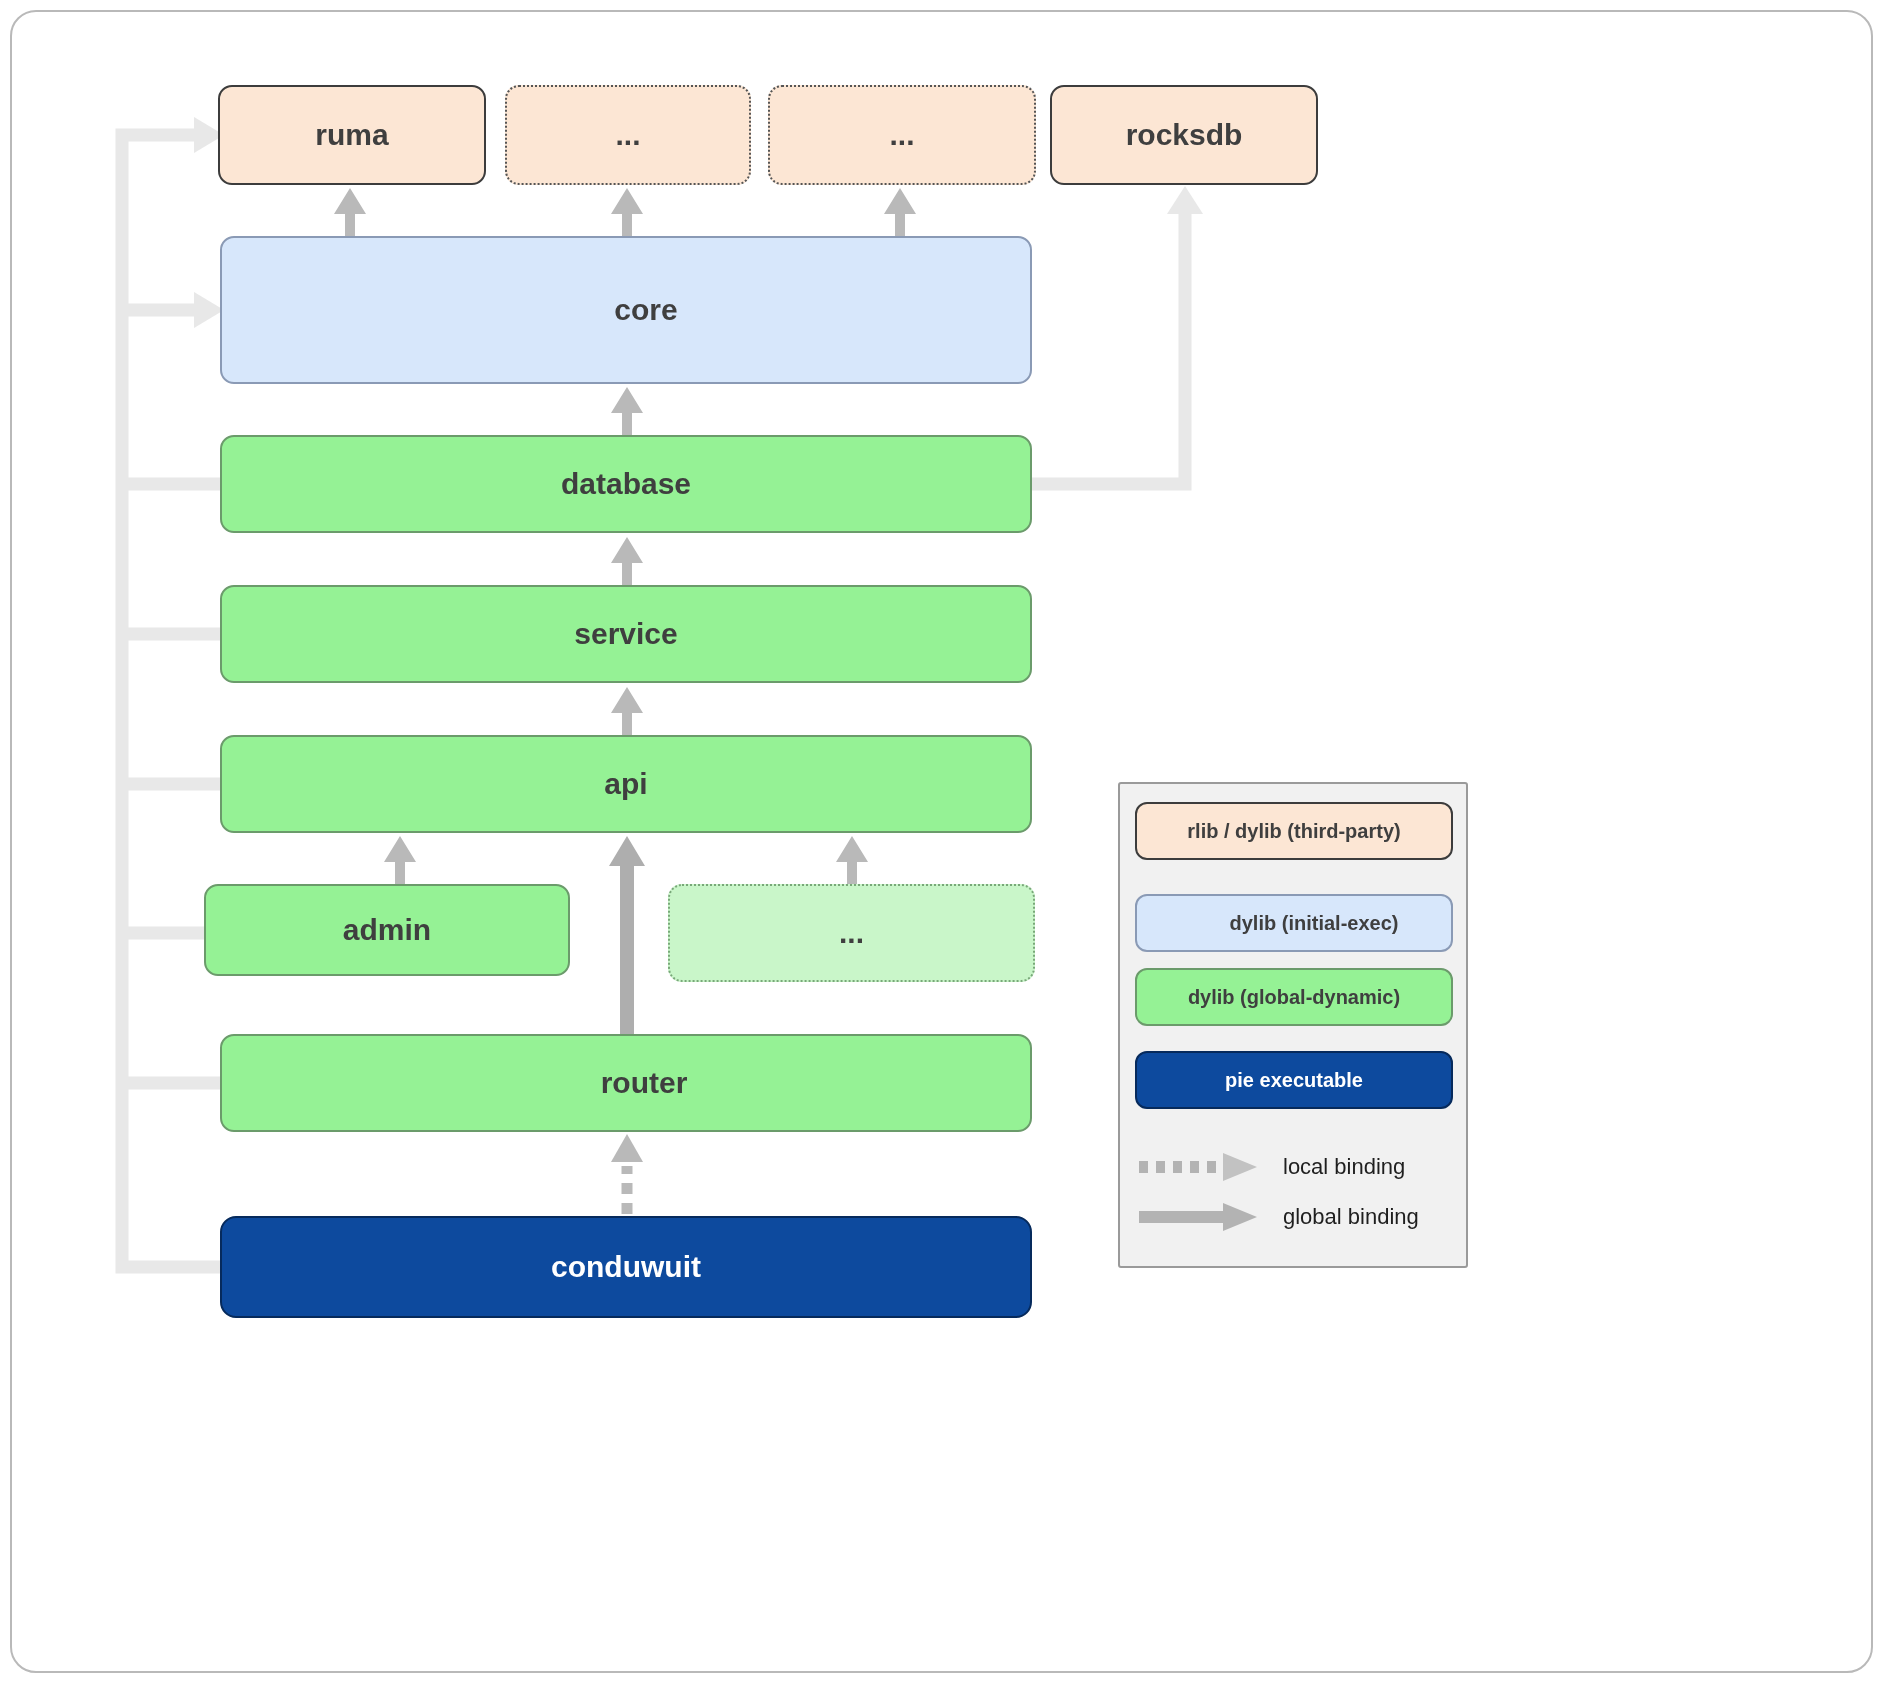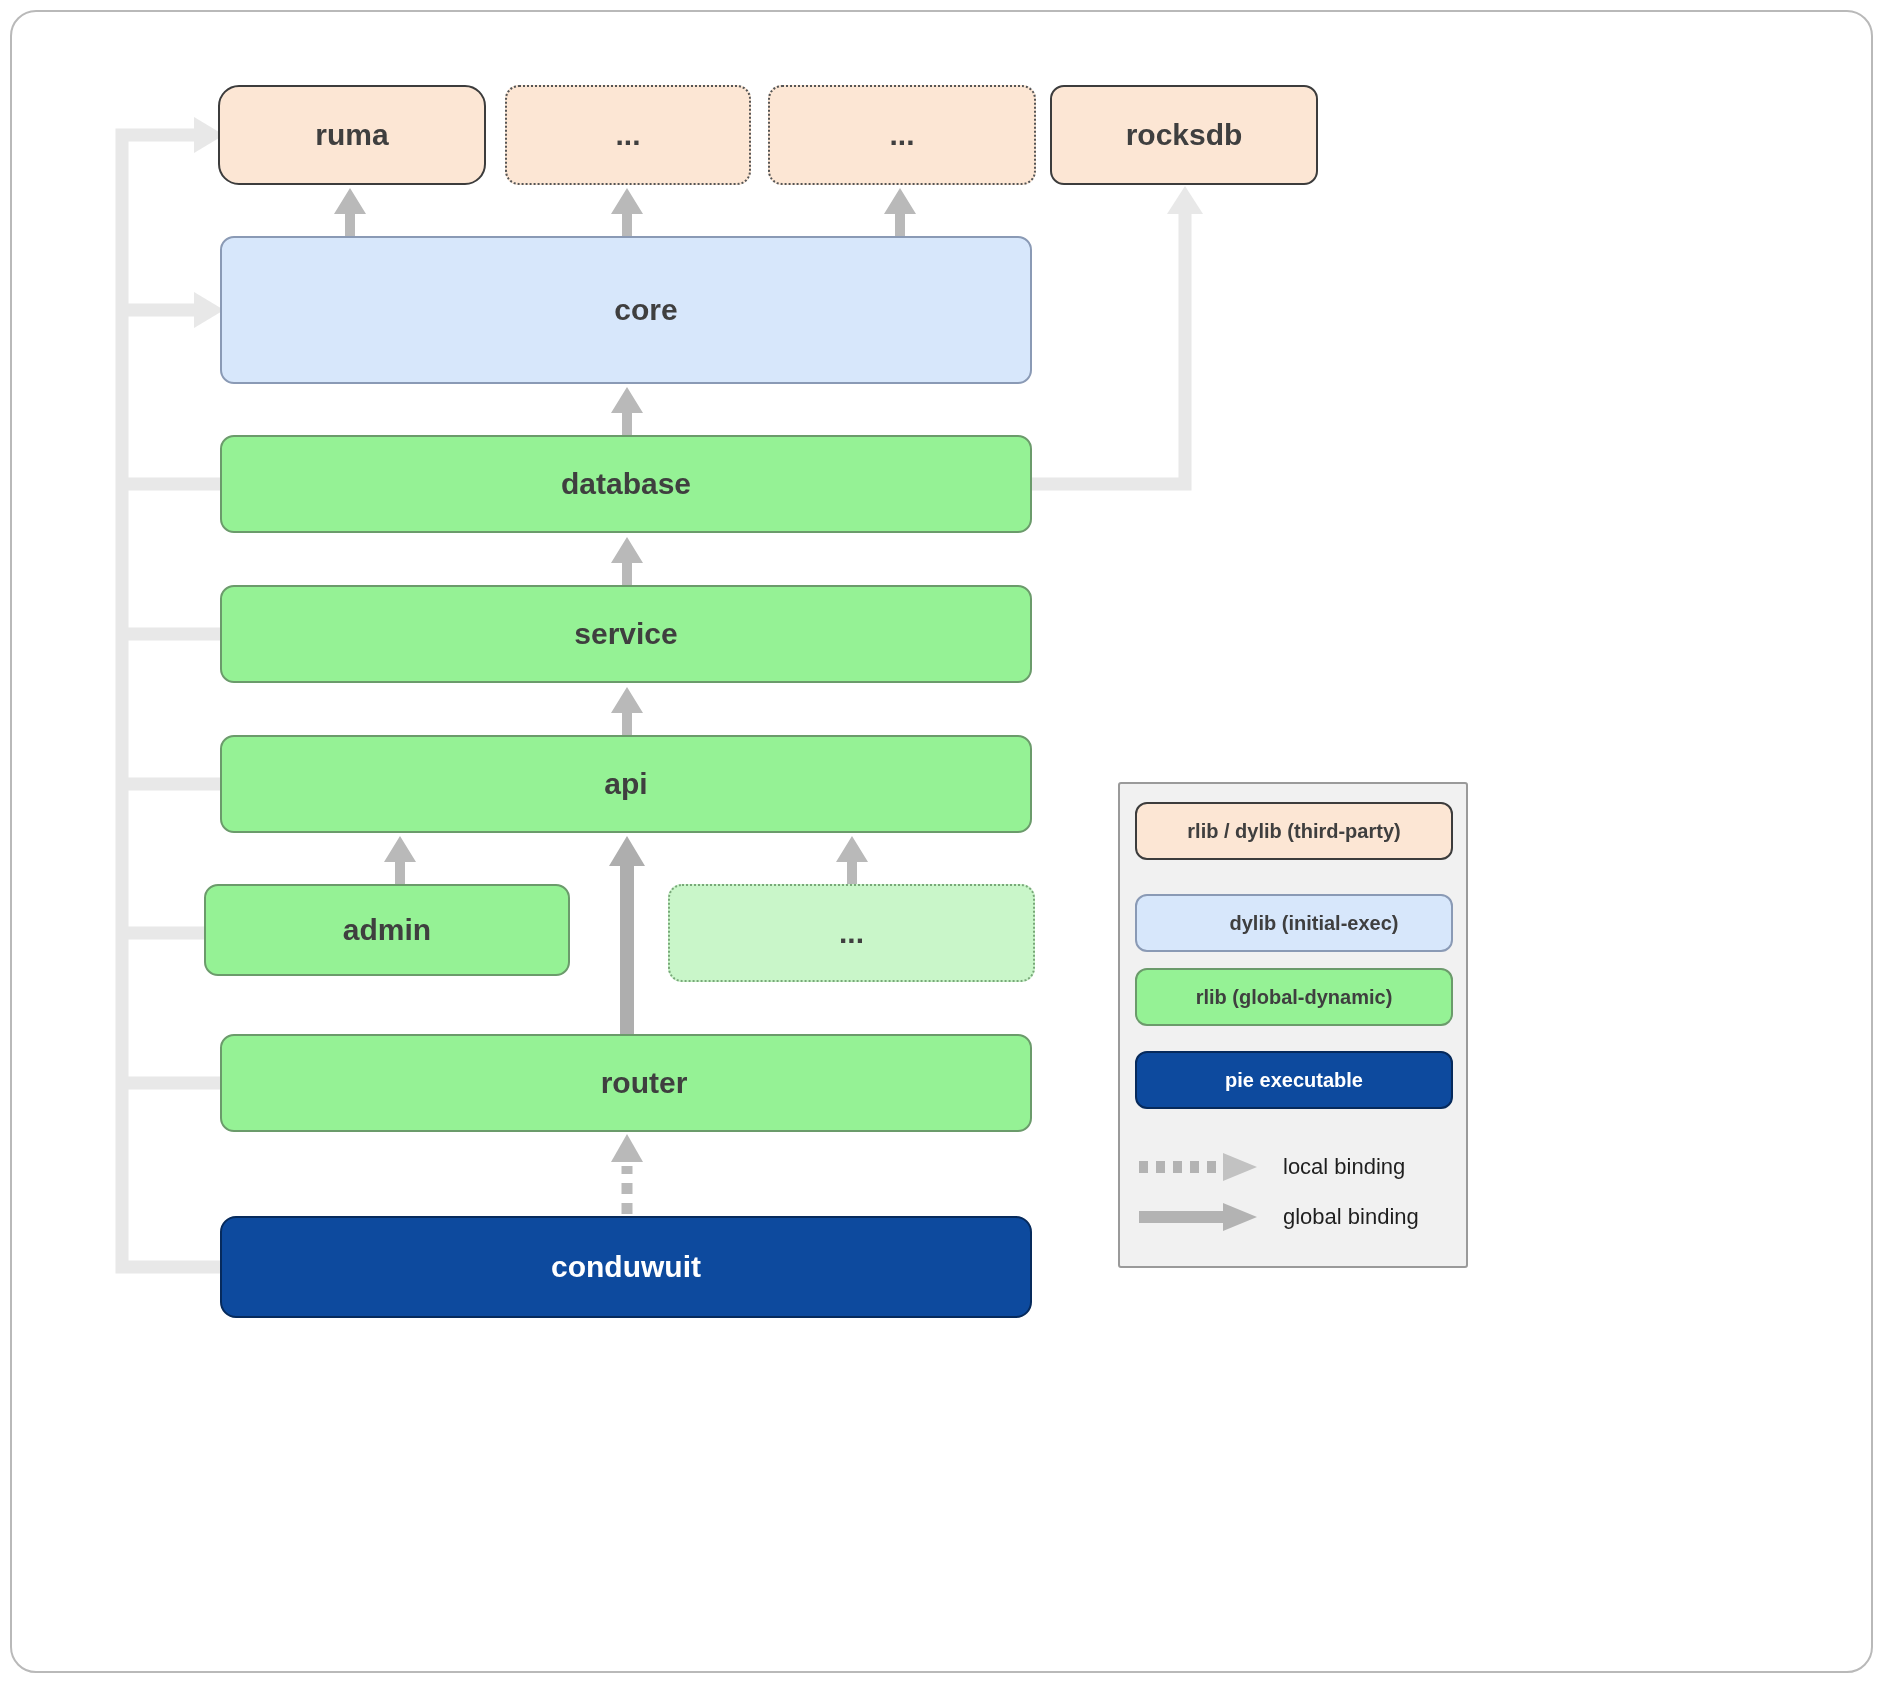--- a/index.html
+++ b/index.html
@@ -81,21 +81,21 @@
       <polygon points="622,737 622,713 611,713 627,687 643,713 632,713 632,737"></polygon>
       <polygon points="395,886 395,862 384,862 400,836 416,862 405,862 405,886"></polygon>
       <polygon points="847,886 847,862 836,862 852,836 868,862 857,862 857,886"></polygon>
     </g>
     <polygon fill="#aeaeae" points="620,1036 620,866 609,866 627,836 645,866 634,866 634,1036"></polygon>
 
     <line x1="627" y1="1214" x2="627" y2="1166" stroke="#b9b9b9" stroke-width="11" stroke-dasharray="11 9"></line>
     <polygon fill="#b9b9b9" points="611,1162 643,1162 627,1134"></polygon>
   </svg>
 
-  <div class="node third-party" style="left:218px;top:85px;width:268px;height:100px;border-radius:21px;">
+  <div class="node third-party" style="left:218px;top:85px;width:268px;height:100px;">
     <span>ruma</span>
   </div>
   <div class="node third-party dotted" style="left:505px;top:85px;width:246px;height:100px;">
     <span>...</span>
   </div>
   <div class="node third-party dotted" style="left:768px;top:85px;width:268px;height:100px;">
     <span>...</span>
   </div>
   <div class="node third-party" style="left:1050px;top:85px;width:268px;height:100px;">
     <span>rocksdb</span>
@@ -131,21 +131,21 @@
   </div>
 
   <div class="legend">
     <div class="chip third-party" style="top:18px;">
       <span>rlib / dylib (third-party)</span>
     </div>
     <div class="chip initial-exec" style="top:110px;">
       <span>dylib (initial-exec)</span>
     </div>
     <div class="chip global-dynamic" style="top:184px;">
-      <span>rlib (global-dynamic)</span>
+      <span>dylib (global-dynamic)</span>
     </div>
     <div class="chip executable" style="top:267px;">
       <span>pie executable</span>
     </div>
 
     <div class="bind-row" style="top:363px;">
       <svg width="130" height="34" viewBox="0 0 130 34">
         <line x1="4" y1="17" x2="88" y2="17" stroke="#b3b3b3" stroke-width="12" stroke-dasharray="9 8"></line>
         <polygon points="88,3 88,31 122,17" fill="#c2c2c2"></polygon>
       </svg>

